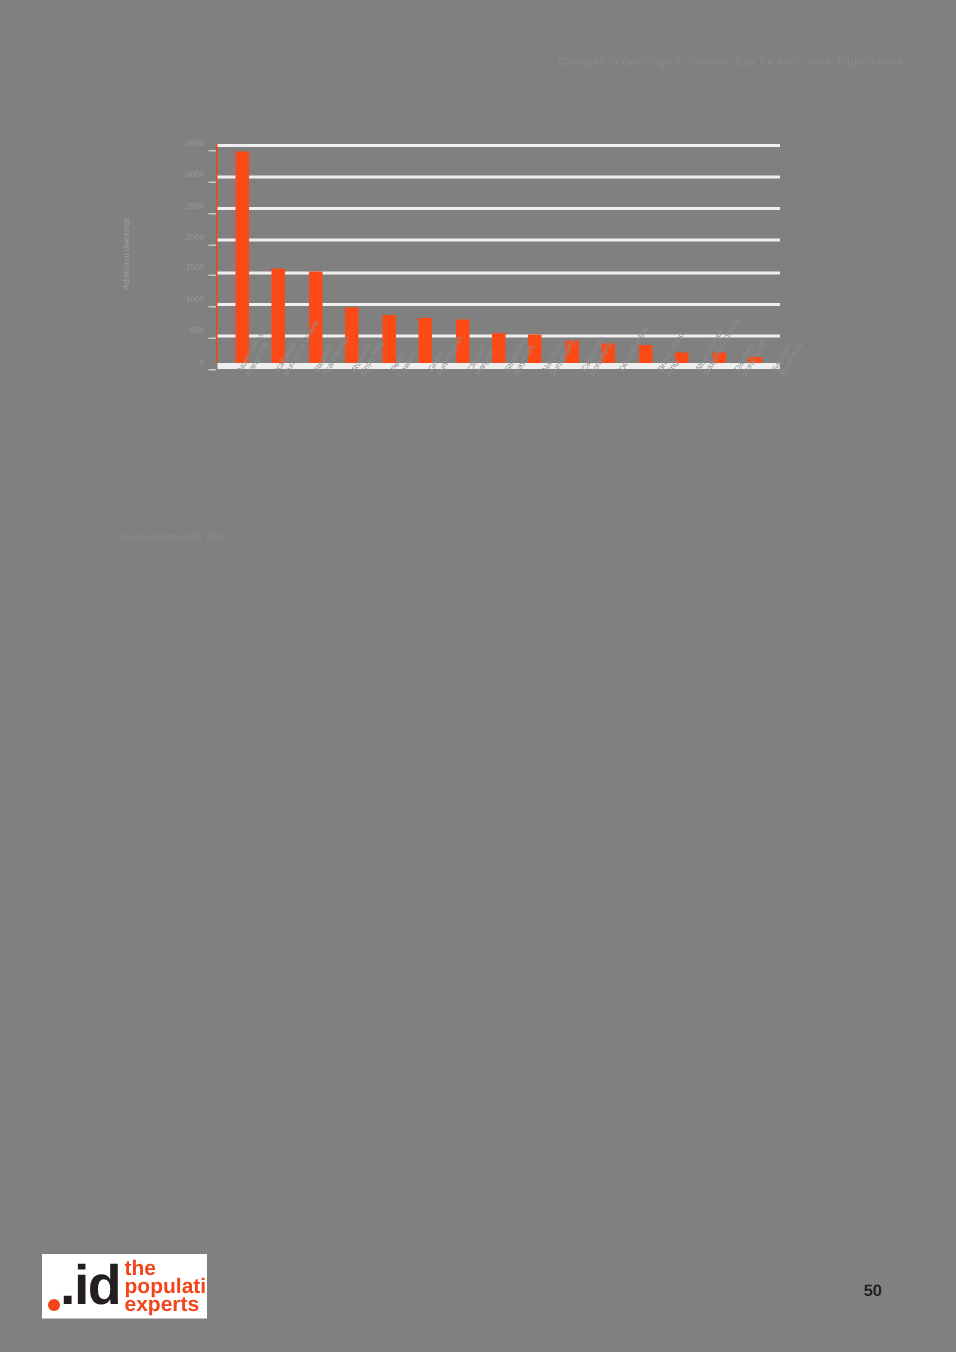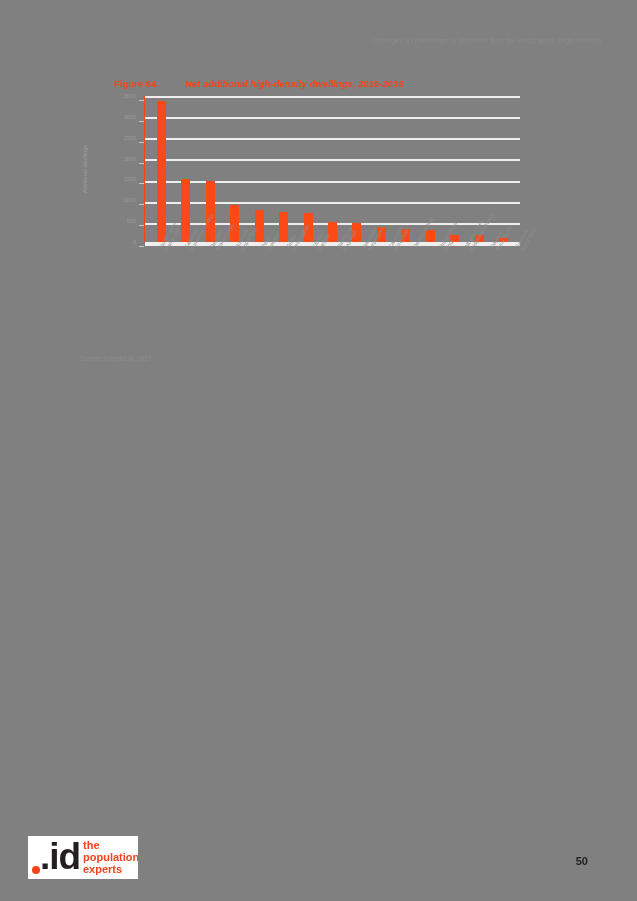--- a/index.html
+++ b/index.html
@@ -121,38 +121,35 @@
     width:8px;height:8px;border-radius:50%;
     background:#f4441b;
   }
   .logo-id{
     position:absolute;left:12px;top:-1px;
     font-size:37px;font-weight:bold;line-height:43px;
     color:#231f20;letter-spacing:-1px;
   }
   .logo-words{
     position:absolute;left:55px;top:3px;
-    font-size:11px;line-height:12.2px;font-weight:bold;
+    font-size:14px;line-height:12.2px;font-weight:bold;
     color:#f4441b;
   }
   .page-num{
     position:absolute;right:49px;top:855px;
     font-size:11px;font-weight:bold;color:#231f20;
   }
 </style>
 </head>
 <body>
 
 <div class="page">
 
   <div class="header">Changes in dwellings in Moreton Bay for each area: high-density</div>
 
-  <div class="fig-title">
-    <span class="num">Figure 64.</span><span class="gap"></span><span>Net additional high-density dwellings, 2016-2036</span>
-  </div>
 
   <div class="chart">
     <div class="ylabel-wrap">
       <div class="yaxis-title">Additional dwellings</div>
       <div id="ytick-labels">
           <div class="ytick-label" style="top: 0%;">3500</div>
           <div class="tick" style="top: calc(0% + 4px); right: 0px;"></div>
           <div class="ytick-label" style="top: 14.2857%;">3000</div>
           <div class="tick" style="top: calc(14.2857% + 4px); right: 0px;"></div>
           <div class="ytick-label" style="top: 28.5714%;">2500</div>

